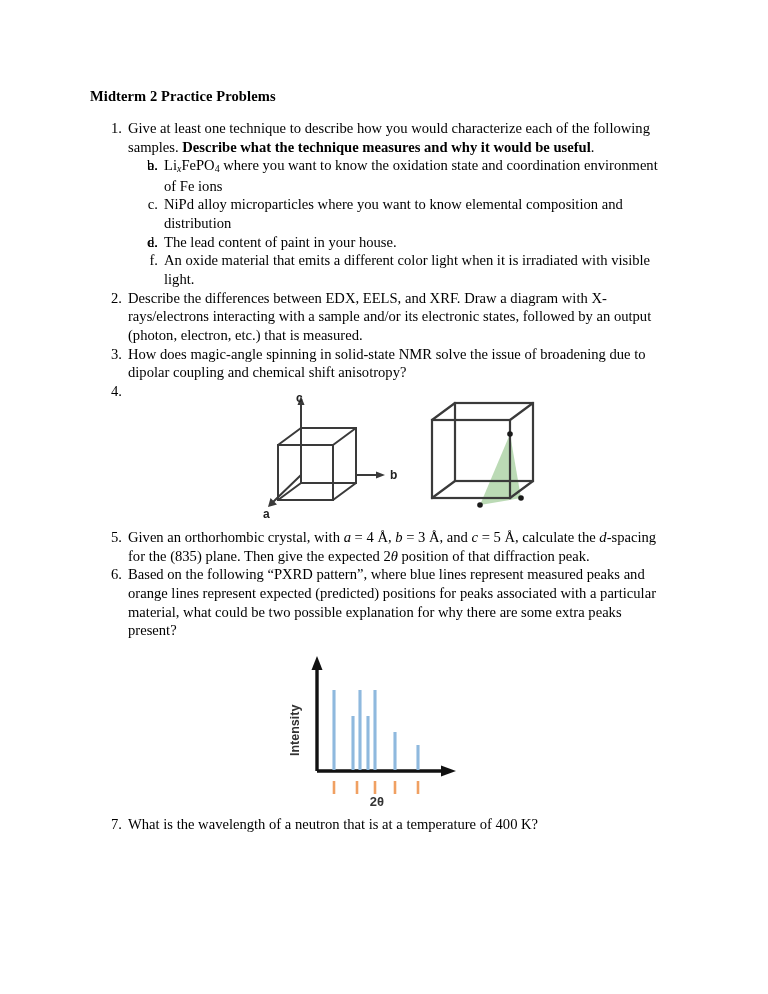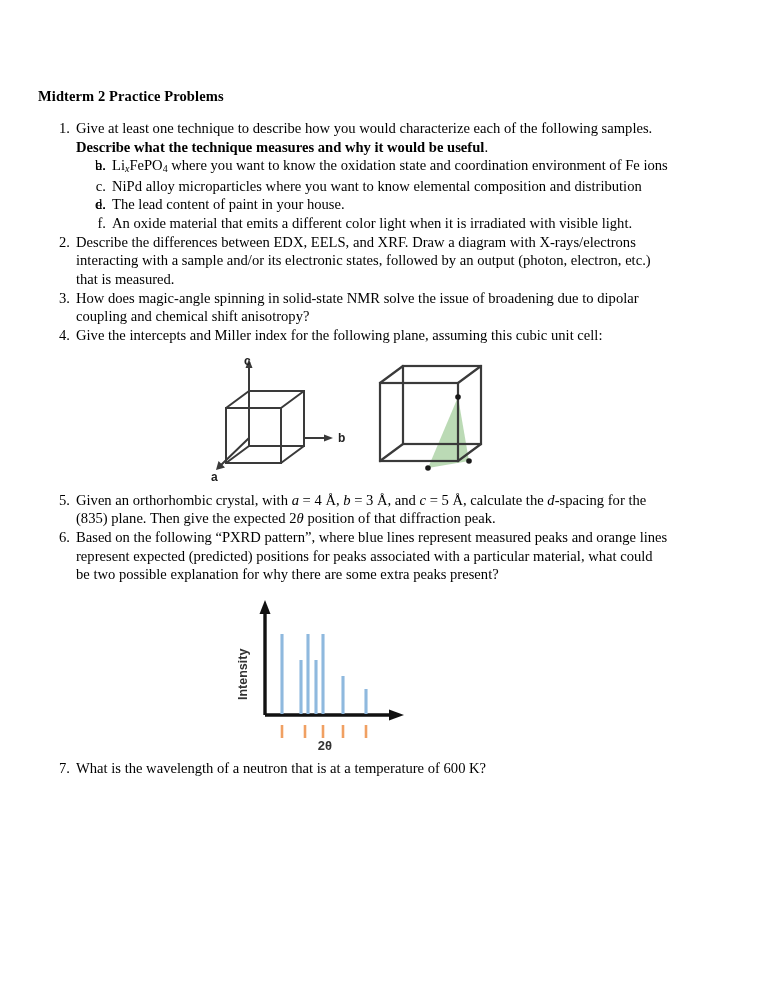--- a/index.html
+++ b/index.html
@@ -14,21 +14,21 @@
     color: #000000;
     position: relative;
     overflow: hidden;
   }
   .page {
     position: relative;
     width: 741px;
     height: 994px;
     background: #fff;
     box-sizing: border-box;
-    padding: 88px 72px 0 38px;
+    padding: 88px 72px 0 90px;
   }
   .doc-title {
     font-size: 14.5px;
     font-weight: bold;
     margin: 0 0 14px 0;
     letter-spacing: 0.1px;
   }
   
   ol.lvl1 {
     list-style: none;
@@ -149,21 +149,20 @@
       <span>Describe the differences between EDX, EELS, and XRF. Draw a diagram with X-rays/electrons interacting with a sample and/or its electronic states, followed by an output (photon, electron, etc.) that is measured.</span>
     </li>
 
     <li>
       <span class="num">3.</span>
       <span>How does magic-angle spinning in solid-state NMR solve the issue of broadening due to dipolar coupling and chemical shift anisotropy?</span>
     </li>
 
     <li>
       <span class="num">4.</span>
-      <span>Give the intercepts and Miller index for the following plane, assuming this cubic unit cell:</span>
     </li>
   </ol>
 
   <div class="fig-cubes">
 
     <div class="fig-cube-left">
       <svg width="150" height="130" viewBox="0 0 150 130">
         <g stroke="#3a3a3a" stroke-width="2" fill="none" stroke-linecap="round">
 
           <line x1="51" y1="38" x2="51" y2="10"></line>
@@ -261,17 +260,17 @@
 
         <text x="105" y="160" text-anchor="middle" font-family="Liberation Sans, sans-serif" font-size="13" font-weight="bold" fill="#333">2θ</text>
       </svg>
     </div>
   </div>
 
   <ol class="lvl1" start="7">
 
     <li>
       <span class="num">7.</span>
-      <span>What is the wavelength of a neutron that is at a temperature of 600 K?</span>
+      <span>What is the wavelength of a neutron that is at a temperature of 400 K?</span>
     </li>
   </ol>
 
 </div>
 
 </body></html>

